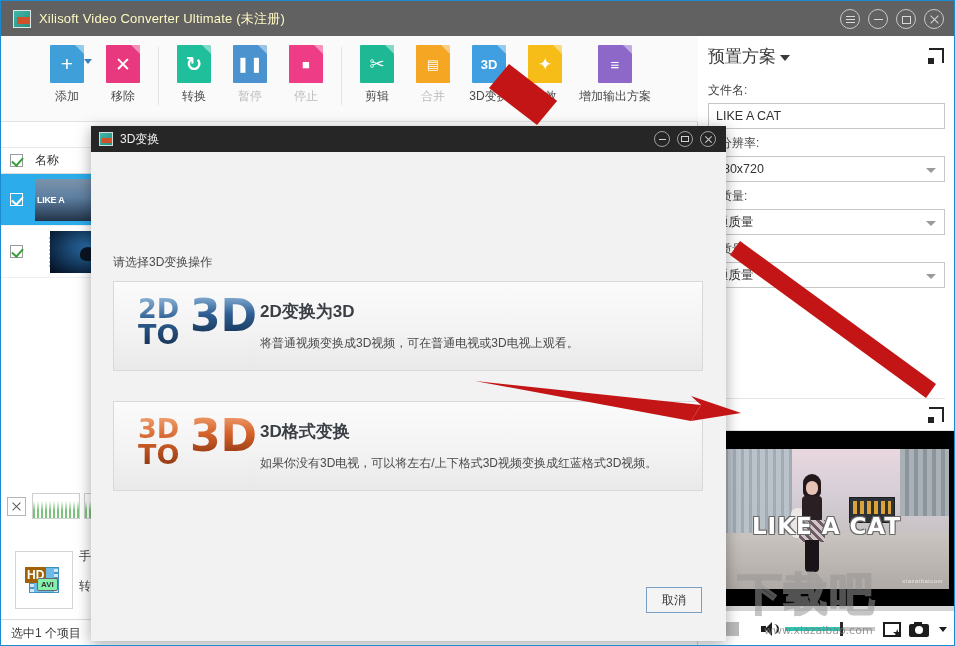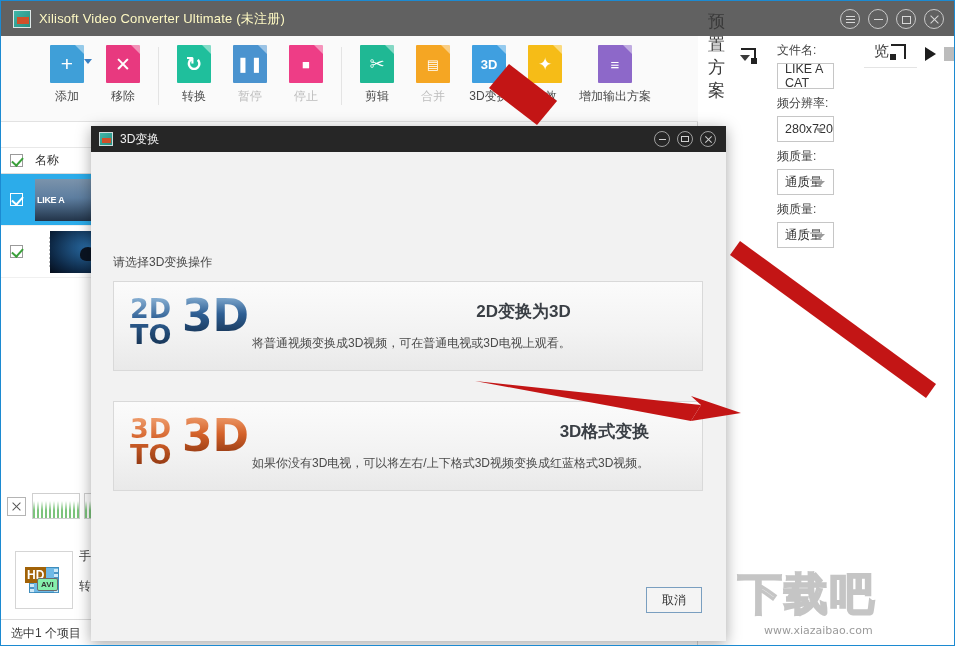--- a/index.html
+++ b/index.html
@@ -192,21 +192,21 @@
     font-size: 12px; color: #3a3a3a; padding-left: 10px;
   }
   .side-labels {
     position: absolute; left: 78px; bottom: 46px; font-size: 12px; color: #444;
     line-height: 30px;
   }
 
   
   .rightpanel {
     position: absolute; left: 697px; top: 35px; width: 257px; height: 611px;
-    background: #ffffff; display: flex; flex-direction: row;
+    background: #ffffff; display: flex; flex-direction: column;
   }
   .rp-head {
     height: 40px; display: flex; align-items: center; padding: 0 10px;
   }
   .rp-title { font-size: 17px; color: #3a3a3a; }
   .caret-down {
     width: 0; height: 0; margin-left: 4px; margin-top: 4px;
     border-left: 5px solid transparent; border-right: 5px solid transparent;
     border-top: 6px solid #3a3a3a;
   }
@@ -410,38 +410,38 @@
     position: absolute; left: 22px; top: 128px; font-size: 12px; color: #4a4a4a;
   }
   .opt-card {
     position: absolute; left: 22px; width: 590px; height: 90px;
     border: 1px solid #d9d9d9;
     background: linear-gradient(180deg,#fbfbfb 0%,#f3f3f3 55%,#e9e9e9 100%);
     display: flex; align-items: center;
   }
   .opt-card.c1 { top: 155px; }
   .opt-card.c2 { top: 275px; }
-  .opt-logo { width: 120px; height: 72px; position: relative; flex: none; margin-left: 12px; }
+  .opt-logo { width: 120px; height: 72px; position: relative; flex: none; margin-left: 20px; }
   .logo-left {
     position: absolute; left: 4px; top: 6px; font-size: 27px; font-weight: bold;
     line-height: 26px; font-family: "DejaVu Sans", sans-serif;
   }
   .logo-big {
     position: absolute; left: 56px; top: 4px; font-size: 44px; font-weight: bold;
     line-height: 44px; font-family: "DejaVu Sans", sans-serif;
   }
   .blue-grad {
     background: linear-gradient(180deg,#8fb6d8 0%,#2e5f94 45%,#14304f 100%);
     -webkit-background-clip: text; background-clip: text; color: transparent;
   }
   .orange-grad {
     background: linear-gradient(180deg,#f0a070 0%,#d4622a 45%,#8c3510 100%);
     -webkit-background-clip: text; background-clip: text; color: transparent;
   }
-  .opt-text { margin-left: 6px; text-align: right; }
+  .opt-text { margin-left: 6px; }
   .opt-title { font-size: 17px; font-weight: bold; color: #3a3f45; margin-bottom: 12px; }
   .opt-desc { font-size: 12px; color: #4a4a4a; }
   .dlg-cancel {
     position: absolute; right: 24px; bottom: 28px; width: 56px; height: 26px;
     border: 1px solid #7a9fc0; background: #f4f4f4;
     display: flex; align-items: center; justify-content: center;
     font-size: 12px; color: #333; cursor: pointer;
   }
 
   

